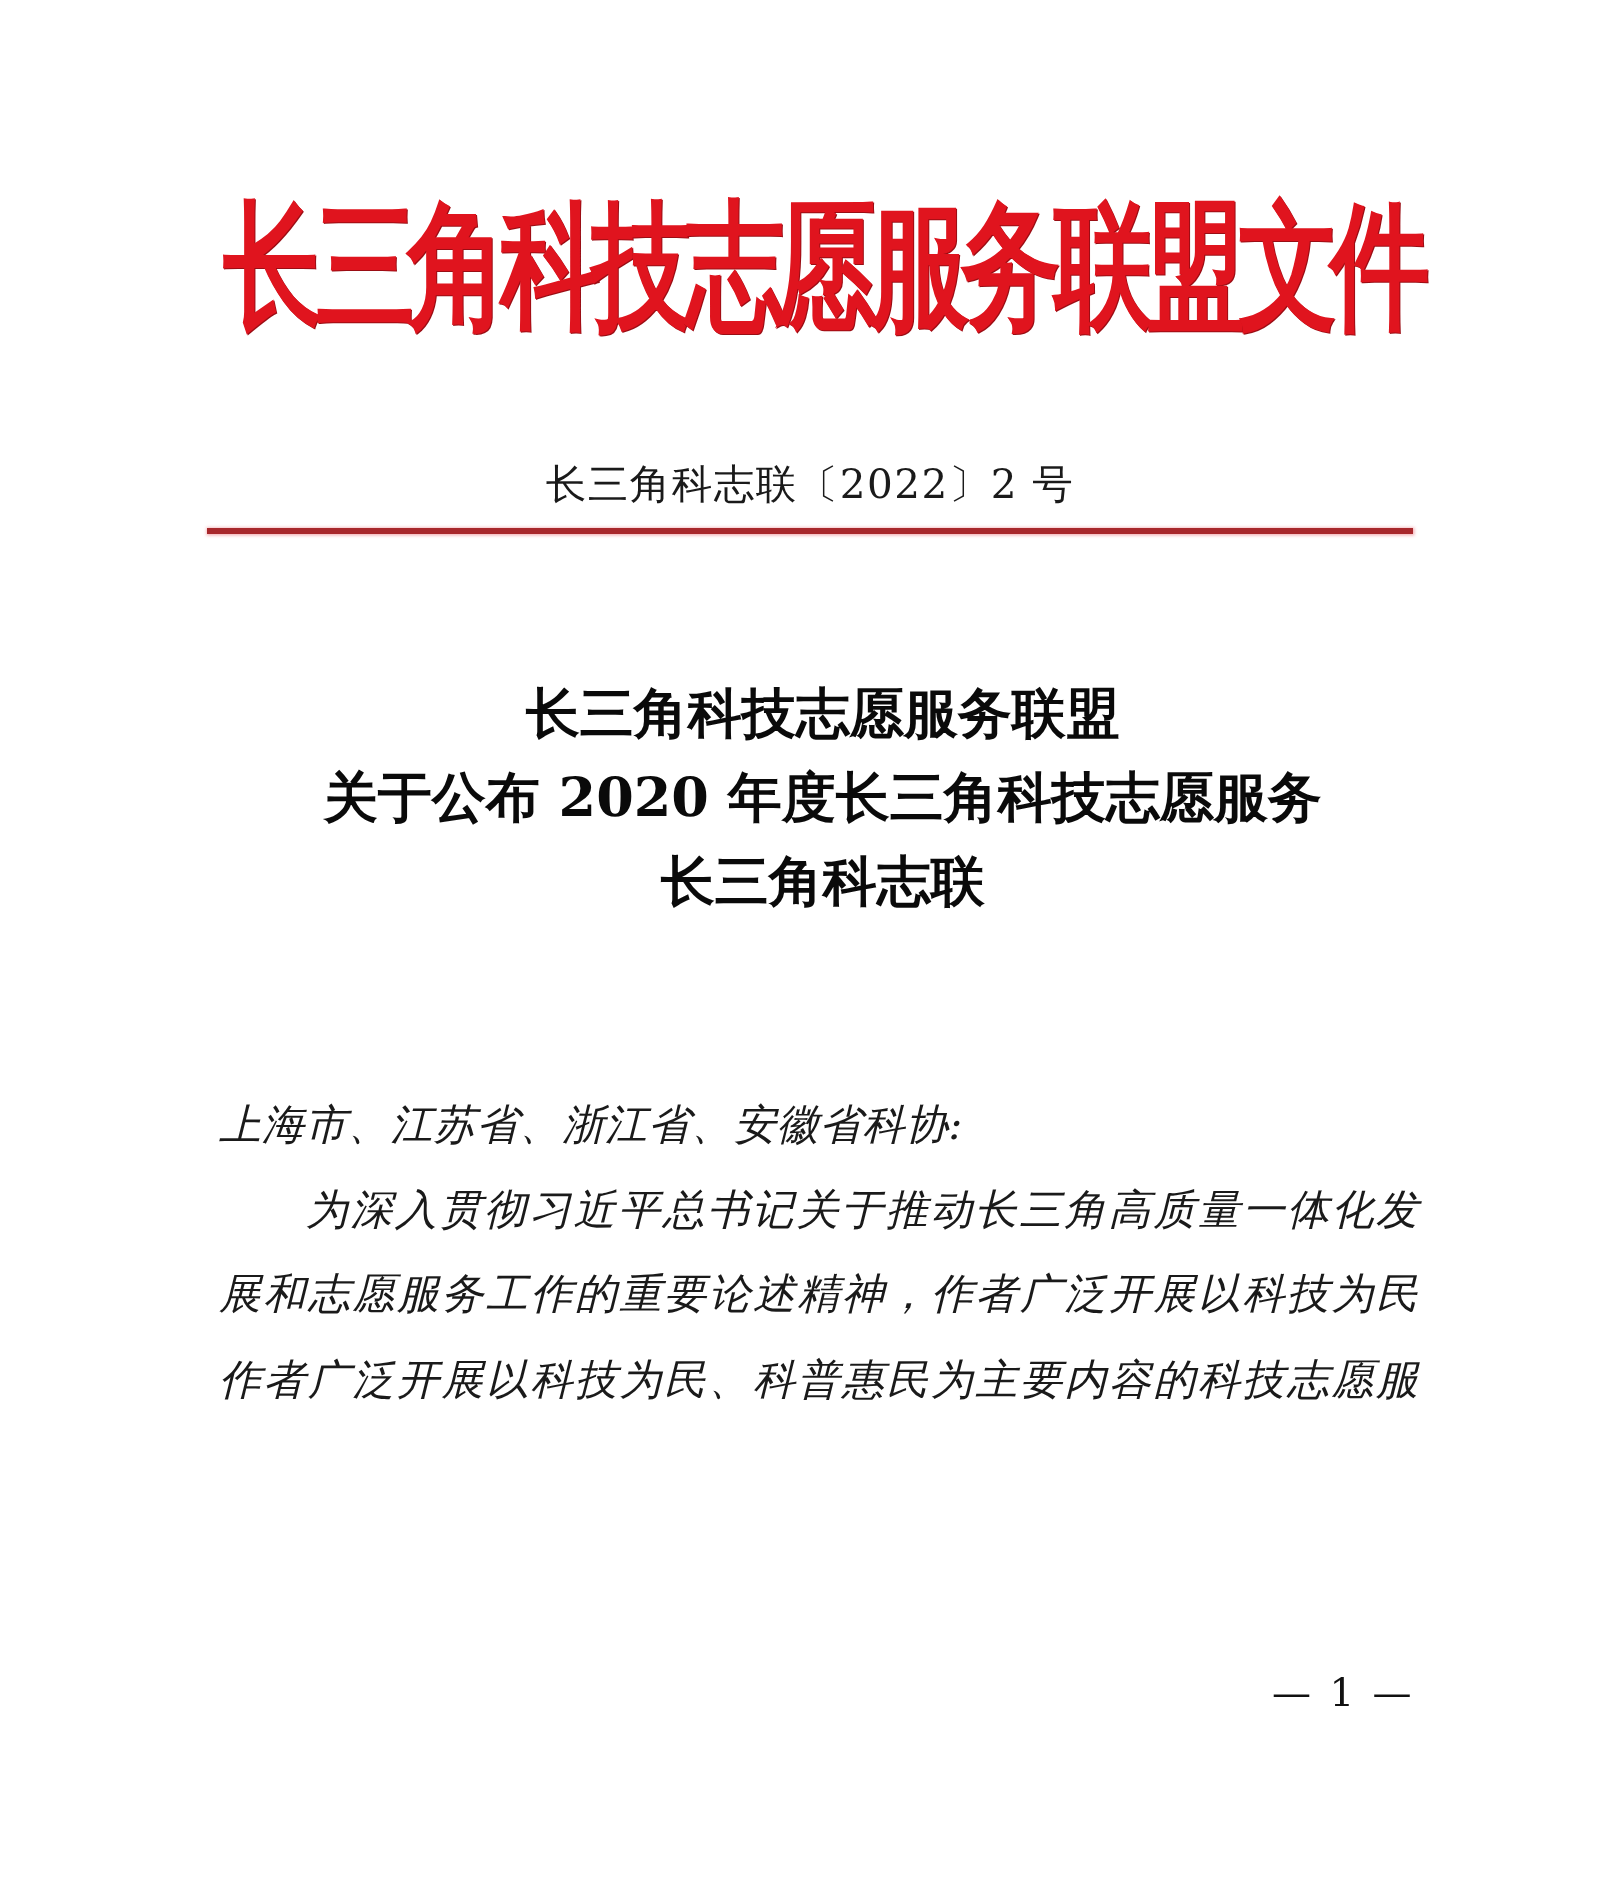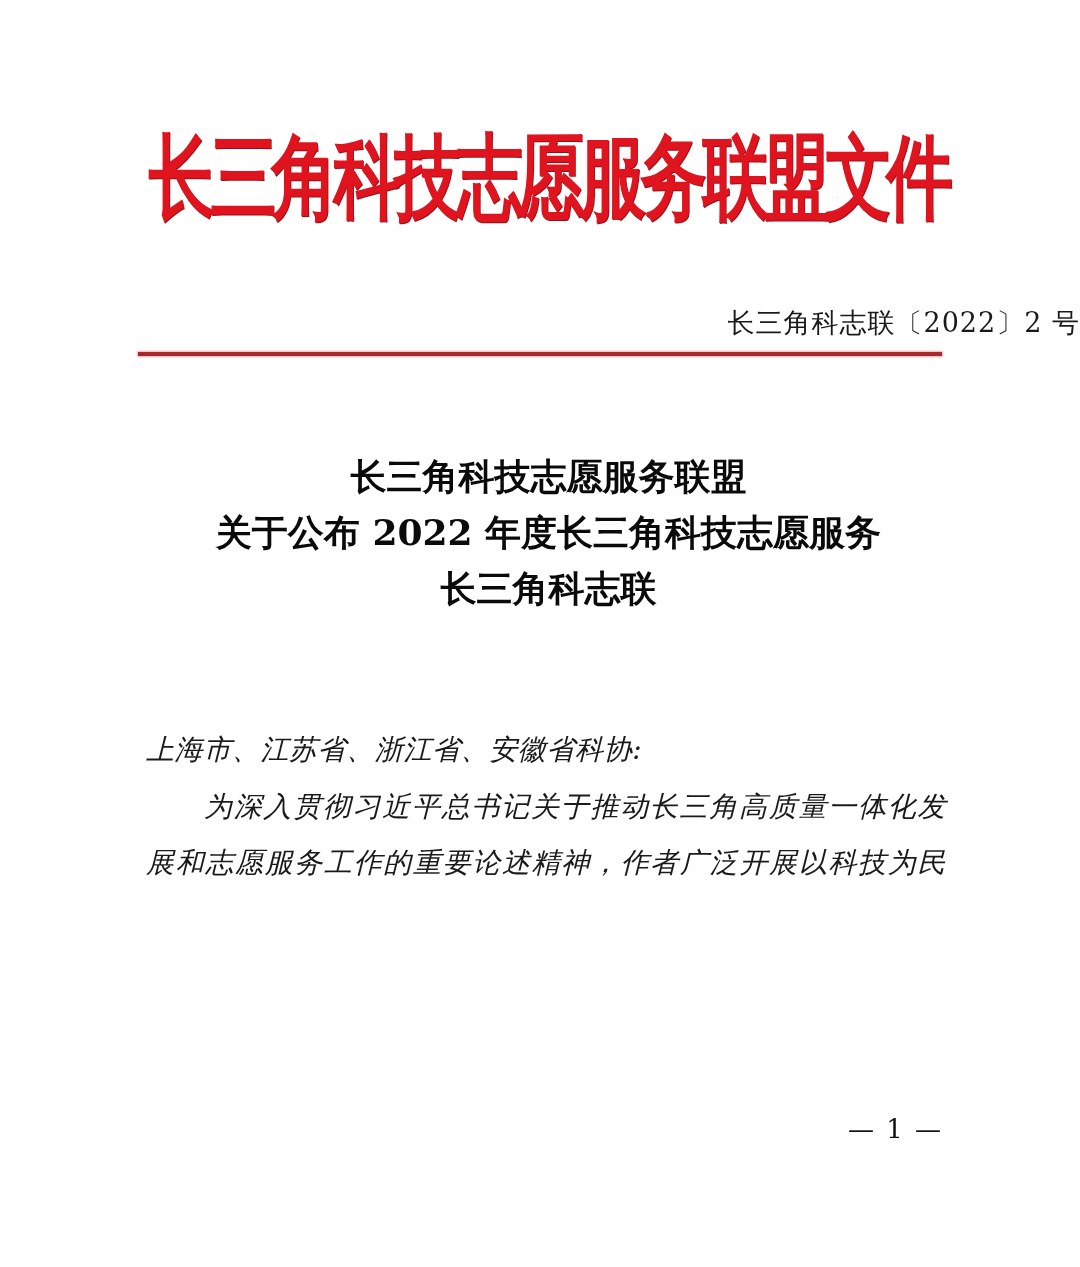--- a/index.html
+++ b/index.html
@@ -36,21 +36,21 @@
       width: 61.5px;
       text-align: center;
       line-height: 130px;
       text-shadow: 1px 1px 0 #9a0d14;
     }
     .doc-number {
       position: absolute;
       left: 0;
       right: 0;
       top: 305px;
-      text-align: right;
+      text-align: center;
       font-size: 27px;
       letter-spacing: 1px;
       color: #1a1a1a;
     }
     .red-rule {
       position: absolute;
       left: 138px;
       top: 352px;
       width: 804px;
       height: 4px;
@@ -122,23 +122,24 @@
   <span>文</span>
   <span>件</span>
 </div>
 
 <div class="doc-number">长三角科志联〔2022〕2 号</div>
 
 <div class="red-rule"></div>
 
 <div class="title">
   <div>长三角科技志愿服务联盟</div>
-  <div>关于公布 2022 年度长三角科技志愿服务</div>
+  <div>关于公布 2020 年度长三角科技志愿服务</div>
   <div>长三角科志联</div>
 </div>
 
 <div class="body-text">
   <p class="addressee">上海市、江苏省、浙江省、安徽省科协:</p>
   <p class="para-line indent">为深入贯彻习近平总书记关于推动长三角高质量一体化发</p>
   <p class="para-line">展和志愿服务工作的重要论述精神，作者广泛开展以科技为民</p>
+  <p class="para-line">作者广泛开展以科技为民、科普惠民为主要内容的科技志愿服</p>
 </div>
 
 <div class="page-number">— 1 —</div>
 
 </body></html>

